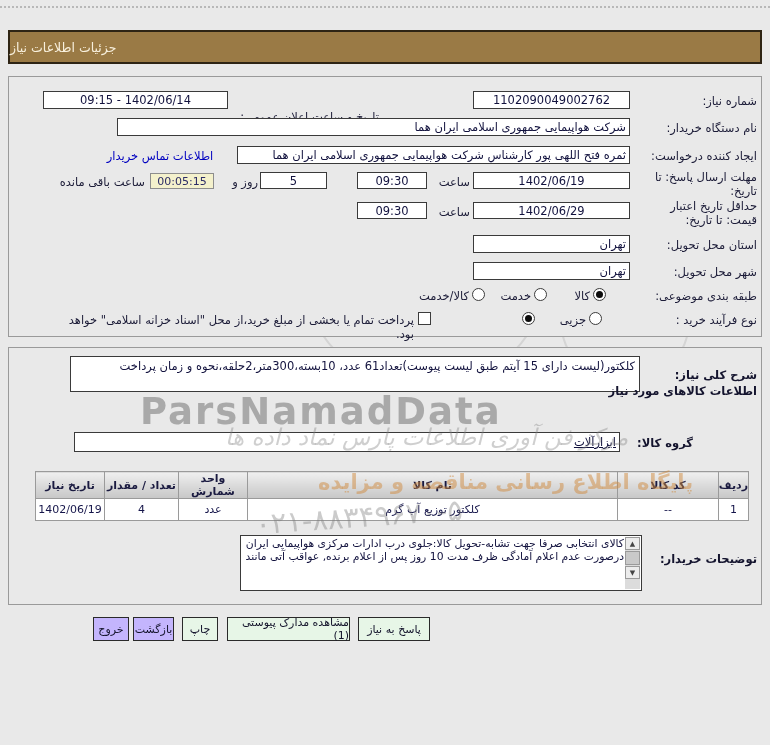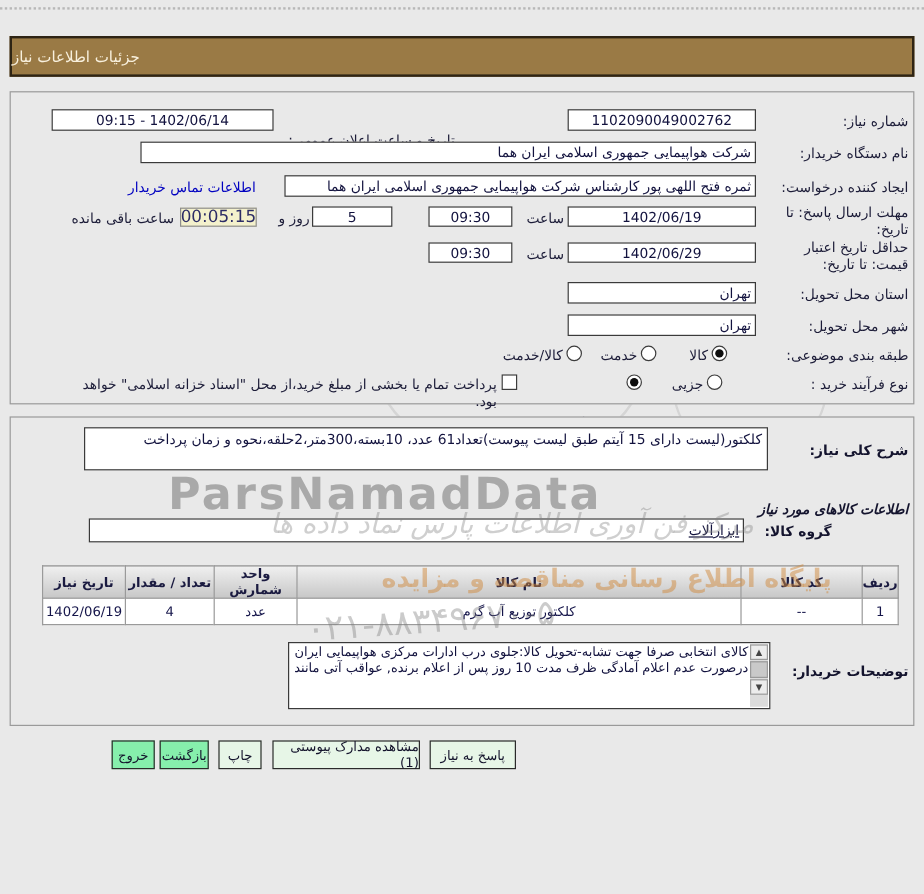--- a/index.html
+++ b/index.html
@@ -20,21 +20,21 @@
   .lbl.b { font-weight:bold; color:#14142e; }
 
   .inp { position:absolute; background:#fff; border:1px solid #3a3a3a; font-size:11.5px; color:#12123e;
     direction:rtl; display:flex; align-items:center; overflow:hidden; white-space:nowrap; }
   .inp.center { justify-content:center; }
   .inp.rt { justify-content:flex-start; padding:0 3px; }
 
   .link { position:absolute; color:#0000c0; font-size:11.5px; direction:rtl; text-align:center; cursor:pointer; }
 
   .timer { position:absolute; background:#f4f1cc; border:1px solid #8d8d8d; color:#2c2c66;
-    font-size:14px; display:flex; align-items:center; justify-content:center; }
+    font-size:11px; display:flex; align-items:center; justify-content:center; }
 
   .radio { position:absolute; width:13px; height:13px; border-radius:50%; background:#fff;
     border:1px solid #3c3c3c; }
   .radio.sel::after { content:""; position:absolute; left:2px; top:2px; right:2px; bottom:2px;
     background:#0d0d0d; border-radius:50%; }
   .chk { position:absolute; width:13px; height:13px; background:#fff; border:1px solid #3c3c3c; }
 
   .descbox { position:absolute; background:#fff; border:1px solid #3a3a3a; direction:rtl;
     font-size:11.5px; color:#12123e; padding:2px 4px; line-height:15px; text-align:right; }
 
@@ -51,21 +51,21 @@
     font-size:10.8px; line-height:13.2px; color:#12123e; text-align:right; overflow:hidden; }
   .notes-text .c { text-align:center; }
   .sbar { position:absolute; top:1px; bottom:1px; right:1px; width:15px; background:#dcdcdc; }
   .sbtn { position:absolute; left:0; width:15px; height:13px; background:#ececec; border:1px solid #9a9a9a;
     font-size:7px; color:#444; display:flex; align-items:center; justify-content:center; cursor:pointer; }
   .sthumb { position:absolute; left:0; top:14px; width:15px; height:14px; background:#c9c9c9; border:1px solid #9a9a9a; }
 
   .btn { position:absolute; top:617px; height:24px; border:1px solid #2a2a2a; font-size:11px;
     color:#14142c; display:flex; align-items:center; justify-content:center; direction:rtl; cursor:pointer; }
   .btn.green { background:#e7f6e7; }
-  .btn.pink { background:#86efac; }
+  .btn.pink { background:#c4b5fd; }
 
   
   .wm { position:absolute; pointer-events:none; }
   .wm-circle { border-radius:50%; border:2px solid rgba(140,140,140,0.22); }
   .wm-seal { color:rgba(120,120,120,0.18); font-weight:bold; }
   .wm-brand { color:rgba(112,112,112,0.52); font-weight:bold; font-size:37px; letter-spacing:2px; }
   .wm-callig { color:rgba(130,130,130,0.38); font-size:23px; direction:rtl; font-style:italic; white-space:nowrap; }
   .wm-tagline { color:rgba(208,138,62,0.5); font-size:21px; font-weight:bold; direction:rtl; white-space:nowrap; }
   .wm-phone { color:rgba(125,125,125,0.4); font-size:29px; letter-spacing:3px; transform:rotate(-4deg); direction:ltr; }
 </style>
@@ -133,21 +133,21 @@
   <div class="chk" style="left:418px; top:312px;"></div>
   <div class="lbl" style="left:57px; top:313px; width:357px;">پرداخت تمام یا بخشی از مبلغ خرید،از محل "اسناد خزانه اسلامی" خواهد بود.</div>
 
   <div class="panel" id="panel2"></div>
 
   <div class="lbl b" style="right:13px; top:368px;">شرح کلی نیاز:</div>
   <div class="descbox" style="left:70px; top:356px; width:570px; height:36px;">
     <div style="white-space:nowrap;">کلکتور(لیست  دارای 15 آیتم  طبق لیست پیوست)تعداد61 عدد، 10بسته،300متر،2حلقه،نحوه و زمان پرداخت</div>
   </div>
 
-  <div class="lbl b" style="right:13px; top:417px;font-style:italic;">اطلاعات کالاهای مورد نیاز</div>
+  <div class="lbl b" style="right:13px; top:384px;">اطلاعات کالاهای مورد نیاز</div>
 
   <div class="wm wm-brand" style="left:140px; top:390px;">ParsNamadData</div>
   <div class="wm wm-callig" style="left:225px; top:424px; z-index:6;">مرکز فن آوری اطلاعات پارس نماد داده ها</div>
 
   <div class="lbl b" style="left:637px; top:436px; width:56px;">گروه کالا:</div>
   <div class="inp rt" style="left:74px; top:432px; width:546px; height:20px;text-decoration:underline;">ابزارآلات</div>
 
   <table class="goods">
     <colgroup>
       <col style="width:30px">

